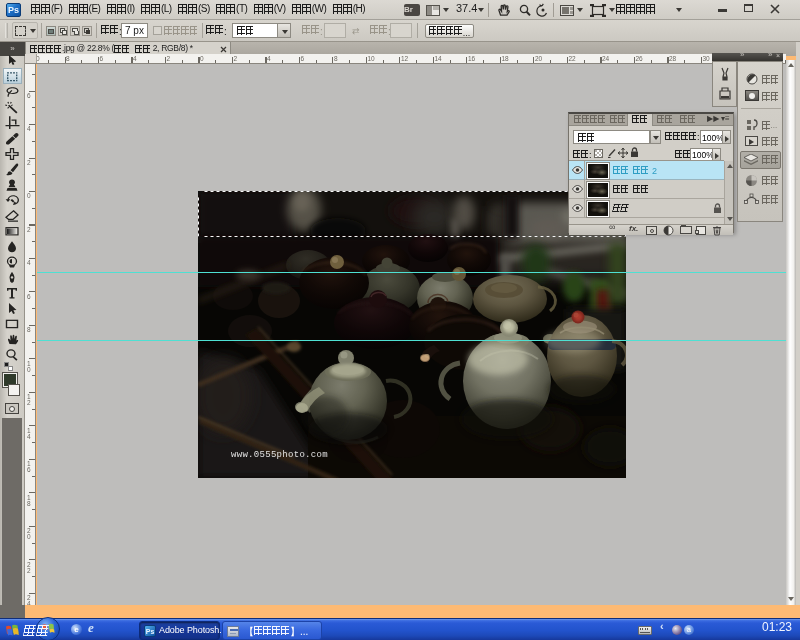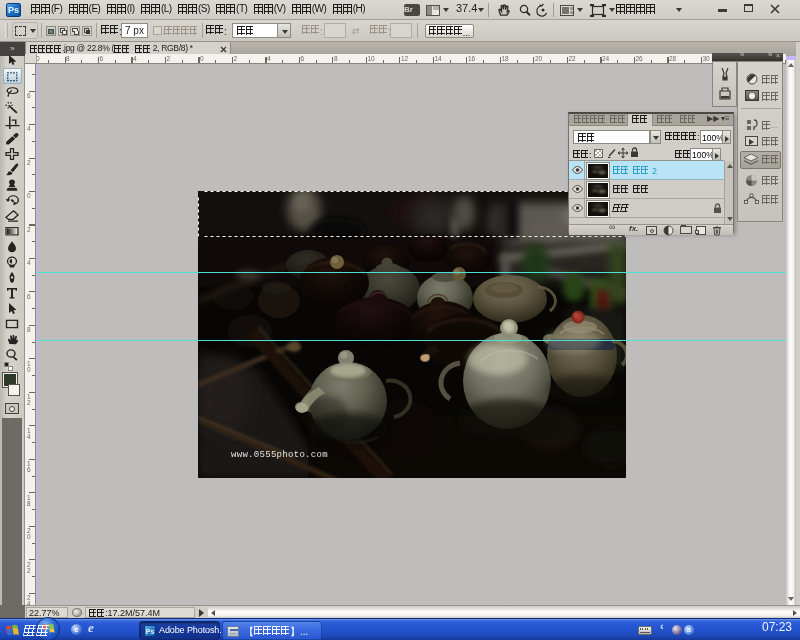--- a/index.html
+++ b/index.html
@@ -1,17 +1,17 @@
 <!DOCTYPE html>
 <html><head><meta charset="utf-8">
 <style>
 html,body{margin:0;padding:0;width:800px;height:640px;overflow:hidden;
   font-family:"Liberation Sans",sans-serif;}
 *{box-sizing:border-box;}
-#root{position:relative;width:800px;height:640px;background:#c4b5fd;overflow:hidden;}
+#root{position:relative;width:800px;height:640px;background:#fdba74;overflow:hidden;}
 .abs{position:absolute;}
 
 .cj{display:inline-block;vertical-align:top;margin:0 1px 0 0;
   background:
    repeating-linear-gradient(to bottom,#1c1c1c 0 1px,rgba(0,0,0,0) 1px 3.4px),
    repeating-linear-gradient(to right,#1c1c1c 0 1px,rgba(0,0,0,0) 1px 4.2px);}
 .c12{width:9px;height:10px;}
 .c11{width:8px;height:9px;}
 .c10{width:7.5px;height:8.5px;}
 .c9{width:7px;height:8px;}
@@ -750,34 +750,20 @@
   <span class="abs" style="left:24px;top:133px;"><span class="cj c10 dim"></span><span class="cj c10 dim"></span></span>
 </div>
 
 <div class="abs" style="left:786px;top:60px;width:10px;height:545px;
   background:linear-gradient(90deg,#c8c6c2,#ffffff 40%,#f2f1ee 75%,#b5b3af);">
   <div class="abs" style="left:2px;top:3px;width:0;height:0;border-left:3px solid transparent;border-right:3px solid transparent;border-bottom:4px solid #6a675f;"></div>
   <div class="abs" style="left:2px;top:537px;width:0;height:0;border-left:3px solid transparent;border-right:3px solid transparent;border-top:4px solid #6a675f;"></div>
 </div>
 <div class="abs" style="left:796px;top:42px;width:4px;height:563px;background:#d2cfc8;"></div>
 
-<div class="abs" id="status" style="left:25px;top:605px;width:775px;height:13px;
-  background:#d2cfc8;border-top:1px solid #98948b;">
-  <div class="abs" style="left:1px;top:1px;width:42px;height:11px;background:#dddad4;border:1px solid #a8a49c;font-size:9px;color:#1c1c1c;padding:1px 0 0 2px;">22.77%</div>
-  <div class="abs" style="left:47px;top:2px;width:10px;height:9px;border-radius:50%;background:radial-gradient(circle at 35% 35%,#f0efec,#8d8a82);border:1px solid #7b776f;"></div>
-  <div class="abs" style="left:60px;top:1px;width:110px;height:11px;background:#dddad4;border:1px solid #a8a49c;font-size:9px;color:#1c1c1c;padding:1px 0 0 3px;">
-    <span class="cj c9"></span><span class="cj c9"></span><span style="font-size:9px;vertical-align:middle;">:17.2M/57.4M</span>
-  </div>
-  <div class="abs" style="left:174px;top:3px;width:0;height:0;border-top:4px solid transparent;border-bottom:4px solid transparent;border-left:5px solid #3a3835;"></div>
-
-  <div class="abs" style="left:183px;top:0px;width:592px;height:13px;background:linear-gradient(#c8c6c2,#ffffff 45%,#f2f1ee 75%,#b5b3af);">
-    <div class="abs" style="left:3px;top:4px;width:0;height:0;border-top:3px solid transparent;border-bottom:3px solid transparent;border-right:4px solid #55534f;"></div>
-    <div class="abs" style="right:3px;top:4px;width:0;height:0;border-top:3px solid transparent;border-bottom:3px solid transparent;border-left:4px solid #55534f;"></div>
-  </div>
-</div>
 <div class="abs" style="left:0;top:605px;width:25px;height:13px;background:#6e6b66;"></div>
 
 <div class="abs" id="taskbar" style="left:0;top:618px;width:800px;height:22px;
   background:linear-gradient(#6f9bea 0%,#3a6ae0 8%,#2a5ad6 20%,#2253cc 55%,#1d49b8 80%,#16389b 100%);
   border-top:1px solid #0f2d7a;overflow:visible;">
 
   <svg class="abs" style="left:6px;top:5px;" width="13" height="12" viewBox="0 0 13 12">
     <path d="M0 2.5 C2 1.5 3 1.5 5 2.5 L6 10 C4 9 3 9 1 10 Z" fill="#e04a2a"></path>
     <path d="M6 2.3 C8 1.3 9 1.3 11.5 2.3 L12.5 9.6 C10 8.6 9 8.6 7 9.6 Z" fill="#7ab53a" transform="translate(0,-0.7)"></path>
     <path d="M0.6 5 C2.6 4 3.6 4 5.6 5 L6.2 11 C4.2 10 3.2 10 1.6 11 Z" fill="#3a6ae0" transform="translate(0.4,0.6)"></path>
@@ -813,15 +799,15 @@
     <span class="abs" style="left:21px;top:4px;white-space:nowrap;"><span style="font-size:10px;color:#fff;vertical-align:middle;">【</span><span class="cj c11 white"></span><span class="cj c11 white"></span><span class="cj c11 white"></span><span class="cj c11 white"></span><span style="font-size:10px;color:#fff;vertical-align:middle;">】...</span></span>
   </div>
 
   <div class="abs" style="left:638px;top:7px;width:14px;height:9px;background:linear-gradient(#f0f0f0,#b8b8b8);border:1px solid #6a6a6a;border-radius:1px;">
     <div class="abs" style="left:1px;top:1px;width:10px;height:2px;background:repeating-linear-gradient(to right,#555 0 1px,transparent 1px 2.5px);"></div>
     <div class="abs" style="left:1px;top:5px;width:10px;height:1px;background:#555;"></div>
   </div>
   <span class="abs" style="left:660px;top:3px;font-size:11px;color:#d8e4f8;font-weight:bold;">‹</span>
   <div class="abs" style="left:672px;top:6px;width:10px;height:10px;border-radius:50%;background:radial-gradient(circle at 35% 35%,#e8e8f0,#7a6a9a 60%,#3a2a5a);"></div>
   <div class="abs" style="left:684px;top:6px;width:10px;height:10px;border-radius:50%;background:radial-gradient(circle at 35% 35%,#cfe0f8,#5a8ae0 60%,#2a4aa0);font-size:7px;color:#fff;text-align:center;line-height:10px;">a</div>
-  <span class="abs" style="left:762px;top:4px;font-size:12px;color:#f0f4ff;">07:23</span>
+  <span class="abs" style="left:762px;top:4px;font-size:12px;color:#f0f4ff;">01:23</span>
 </div>
 
 </div>
 </body></html>

